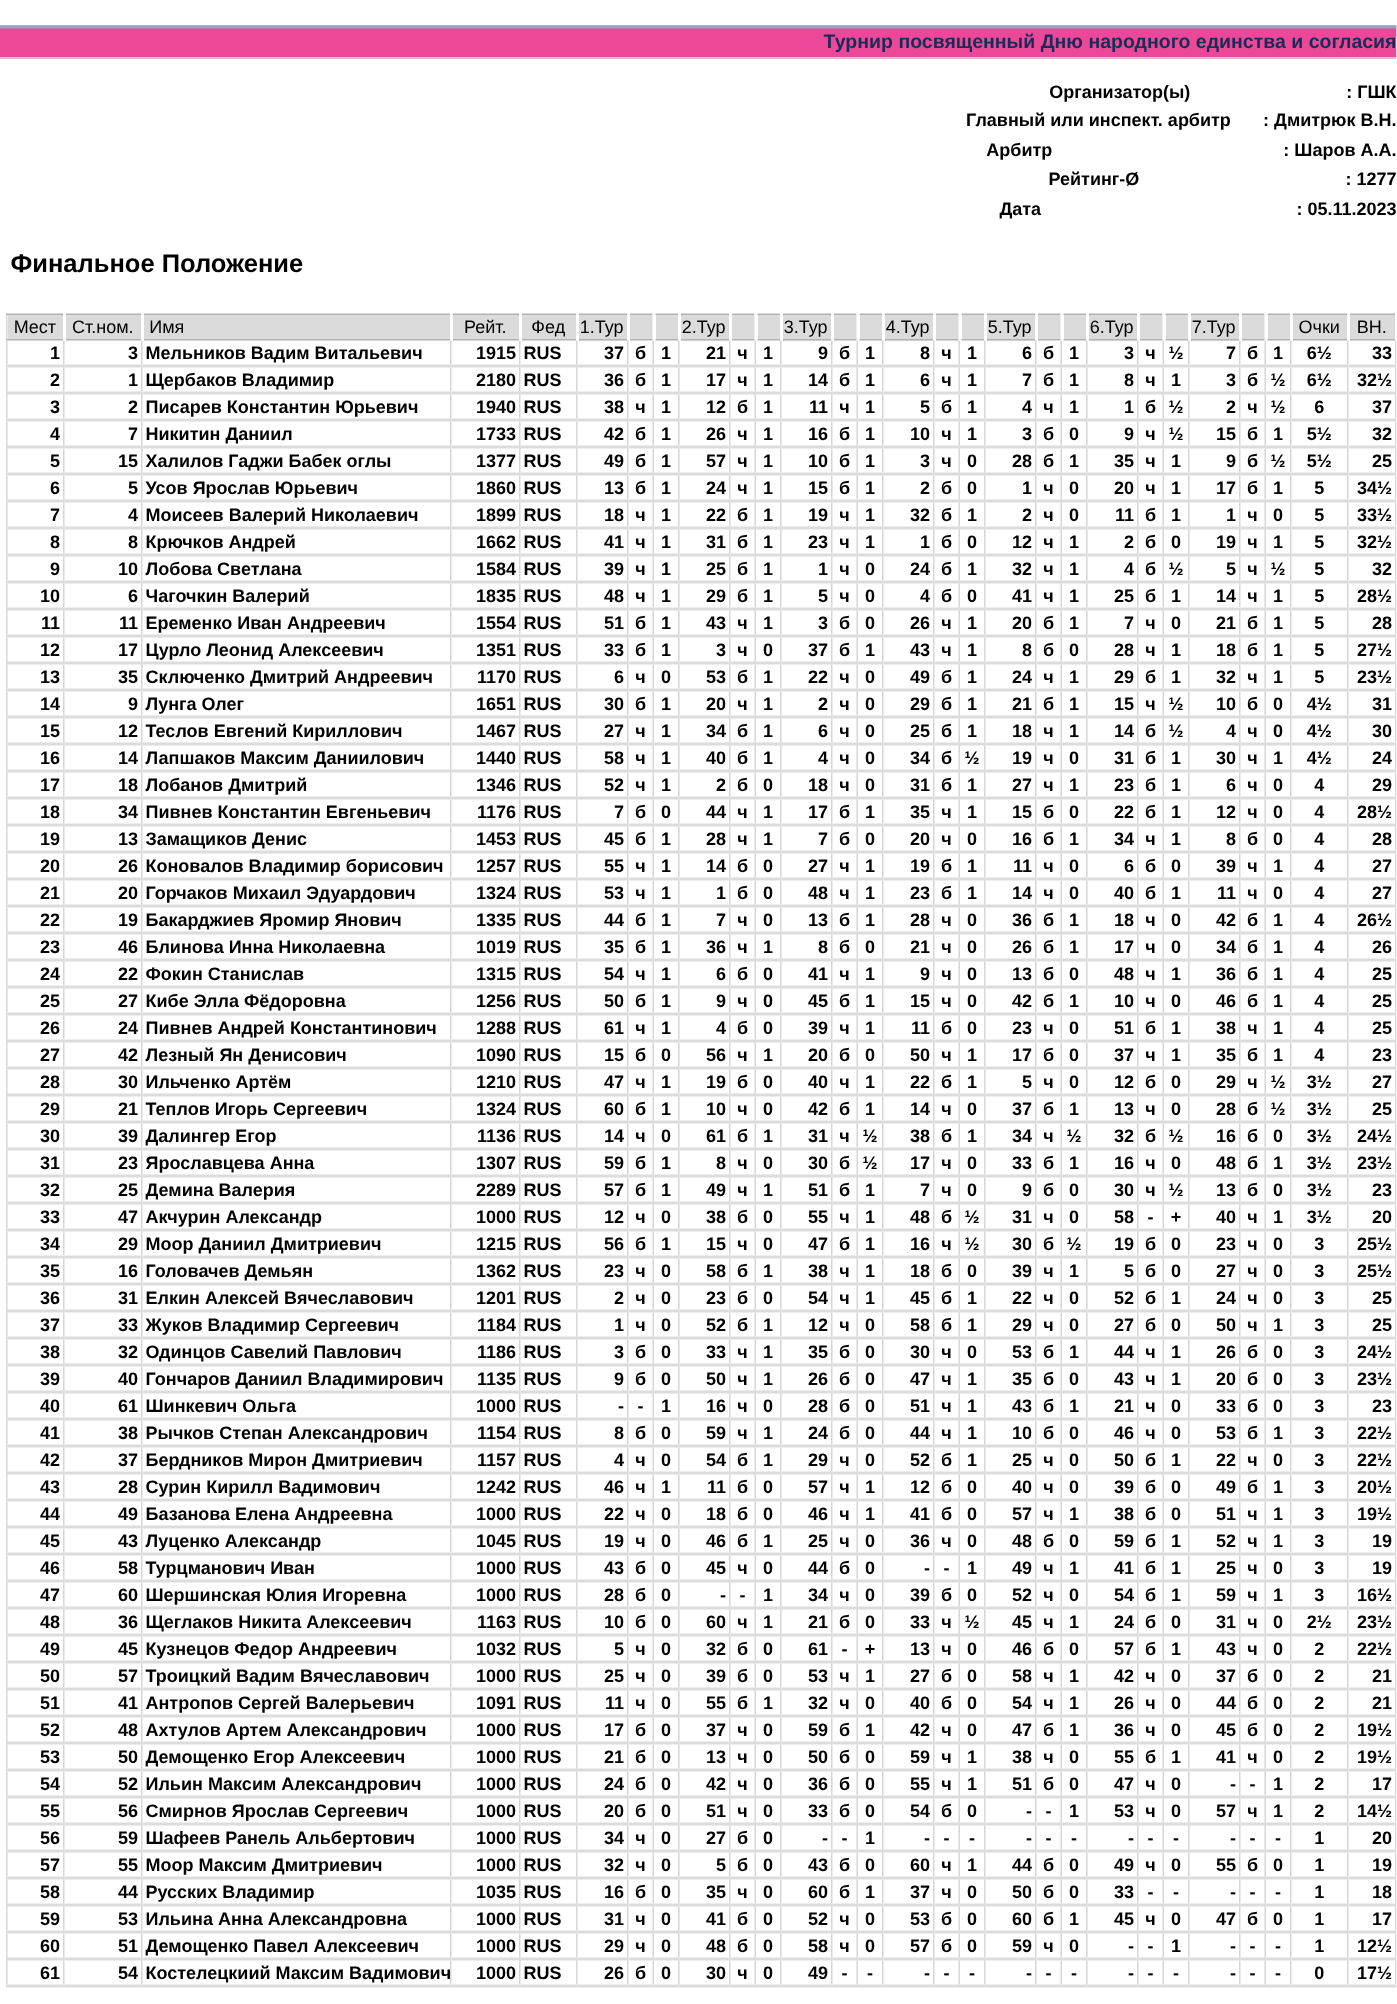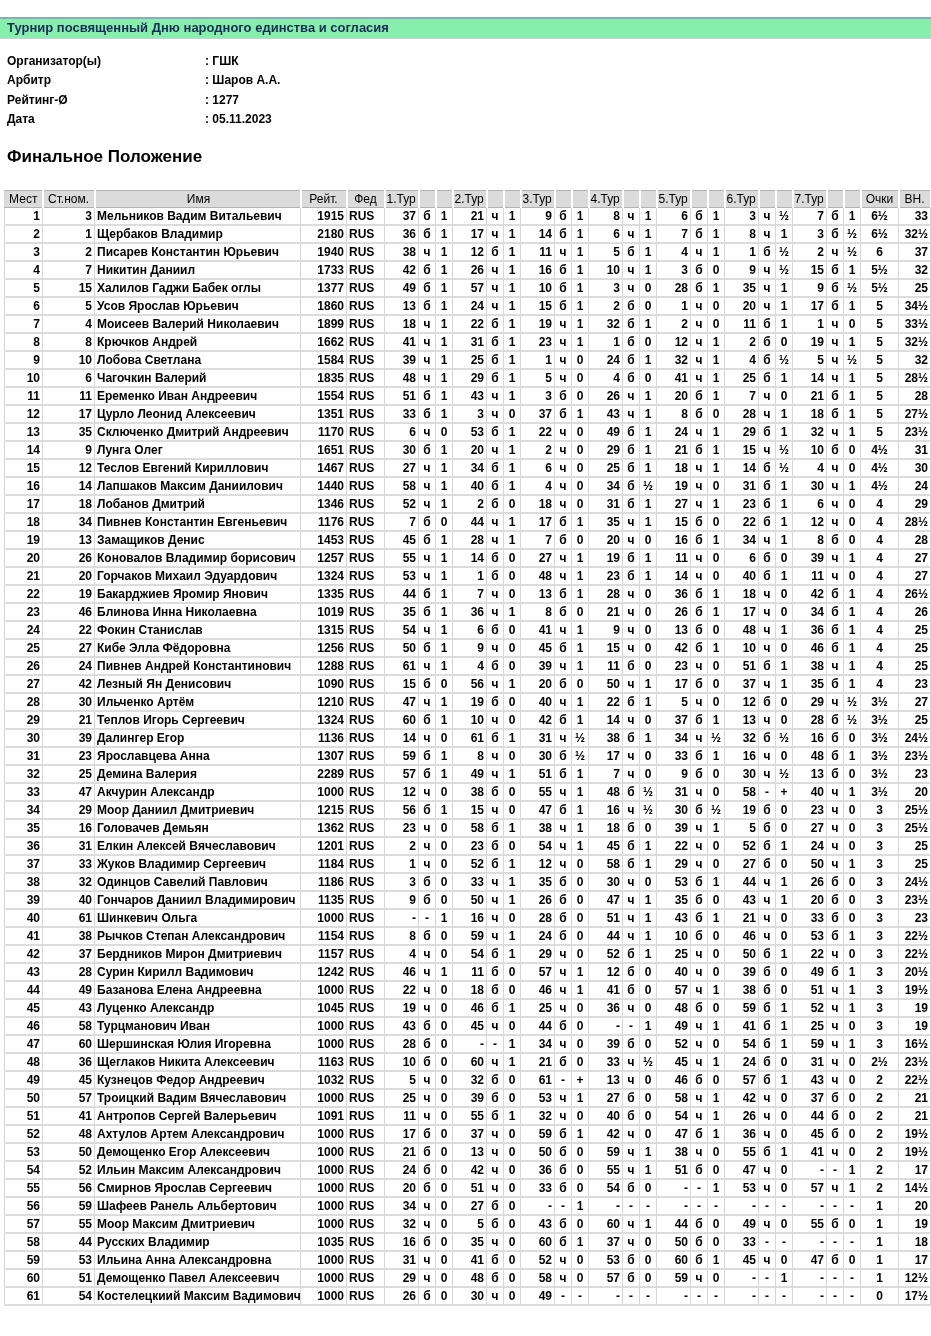--- a/index.html
+++ b/index.html
@@ -3,38 +3,38 @@
 <meta charset="utf-8">
 <style>
   html,body{margin:0;padding:0;background:#fff;}
   body{
     width:931px;height:1336px;overflow:hidden;
     font-family:"Liberation Sans",sans-serif;
     font-weight:bold;font-size:12px;color:#000;
   }
   .title-bar{
     margin-top:17px;height:16px;
-    background:#86efac;border-top:2px solid #90a7c2;border-bottom:1px solid #c2d0e0;
-    color:#1a2b57;font-size:13px;line-height:16px;padding:1px 0 2px 7px;
+    background:#ec4899;border-top:2px solid #90a7c2;border-bottom:1px solid #c2d0e0;
+    color:#1a2b57;font-size:13px;line-height:16px;padding:1px 0 2px 7px;text-align:right;
   }
   .info-block{margin:13px 0 0 7px;}
-  .info-row{display:flex;line-height:19.4px;}
+  .info-row{display:flex;line-height:19.4px;justify-content:flex-end;}
   .info-label{width:198px;flex:none;}
   .section-heading{margin:17px 0 0 7px;font-size:17px;}
   table.standings{
     margin:23px 0 0 4px;border-collapse:collapse;table-layout:fixed;
     width:926px;font-size:12px;border-left:1px solid #d6d6d6;border-right:1px solid #d6d6d6;
   }
   table.standings th{
     background:#dbdbdb;border-right:2px solid #fff;
     border-top:1px solid #b2b2b2;border-bottom:1px solid #b2b2b2;
     height:16px;padding:0 2px;font-weight:normal;text-align:center;
     white-space:nowrap;overflow:hidden;
   }
-  table.standings th.h-name{text-align:center;padding-left:4px;}
+  table.standings th.h-name{text-align:left;padding-left:4px;}
   table.standings th.h-round{text-align:center;padding-left:1px;overflow:visible;}
   table.standings td{
     border-right:1px solid #d6d6d6;border-bottom:2px solid #dcdcdc;
     height:16px;padding:0 2px;white-space:nowrap;overflow:hidden;background:#fff;
   }
   td.c-place,td.c-sn{text-align:right;padding-right:10px;}
   td.c-name{text-align:left;padding-left:4px;}
   td.c-rating{text-align:right;padding-right:6px;}
   td.c-fed{text-align:left;padding-left:4px;}
   td.c-opp{text-align:right;padding-right:7px;}
@@ -46,20 +46,24 @@
 <body>
 
 <div class="title-bar">
   <span>Турнир посвященный Дню народного единства и согласия</span>
 </div>
 
 <div class="info-block">
   <div class="info-row">
     <span class="info-label">Организатор(ы)</span>
     <span class="info-value">: ГШК</span>
+  </div>
+  <div class="info-row">
+    <span class="info-label">Главный или инспект. арбитр</span>
+    <span class="info-value">: Дмитрюк В.Н.</span>
   </div>
   <div class="info-row">
     <span class="info-label">Арбитр</span>
     <span class="info-value">: Шаров А.А.</span>
   </div>
   <div class="info-row">
     <span class="info-label">Рейтинг-Ø</span>
     <span class="info-value">: 1277</span>
   </div>
   <div class="info-row">

